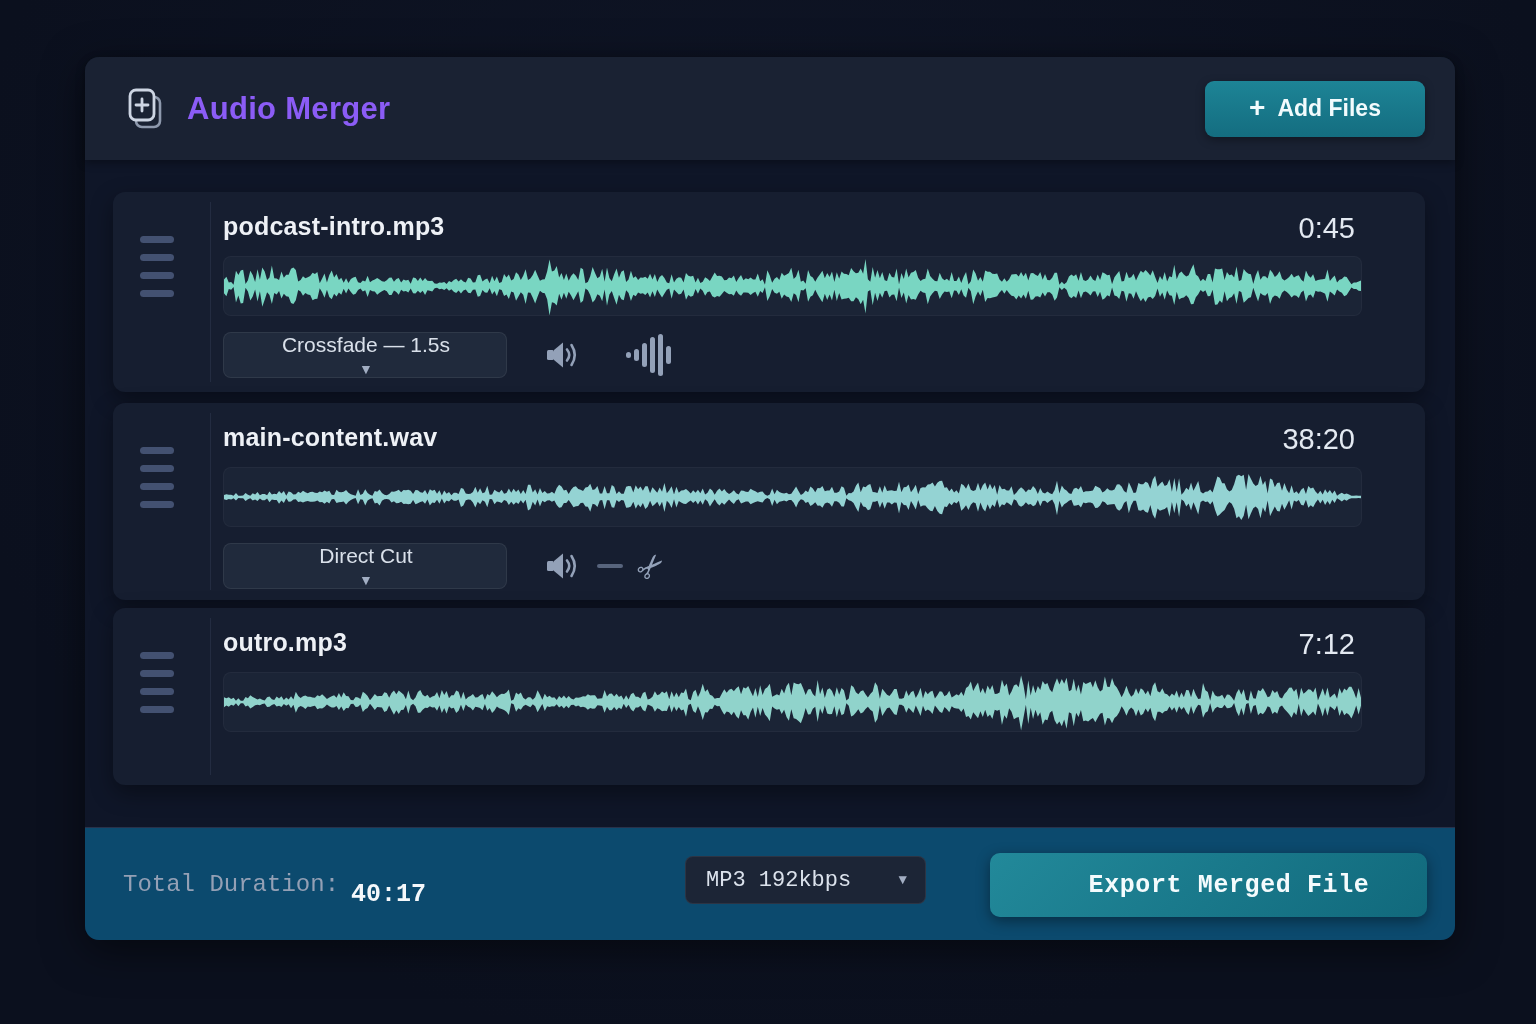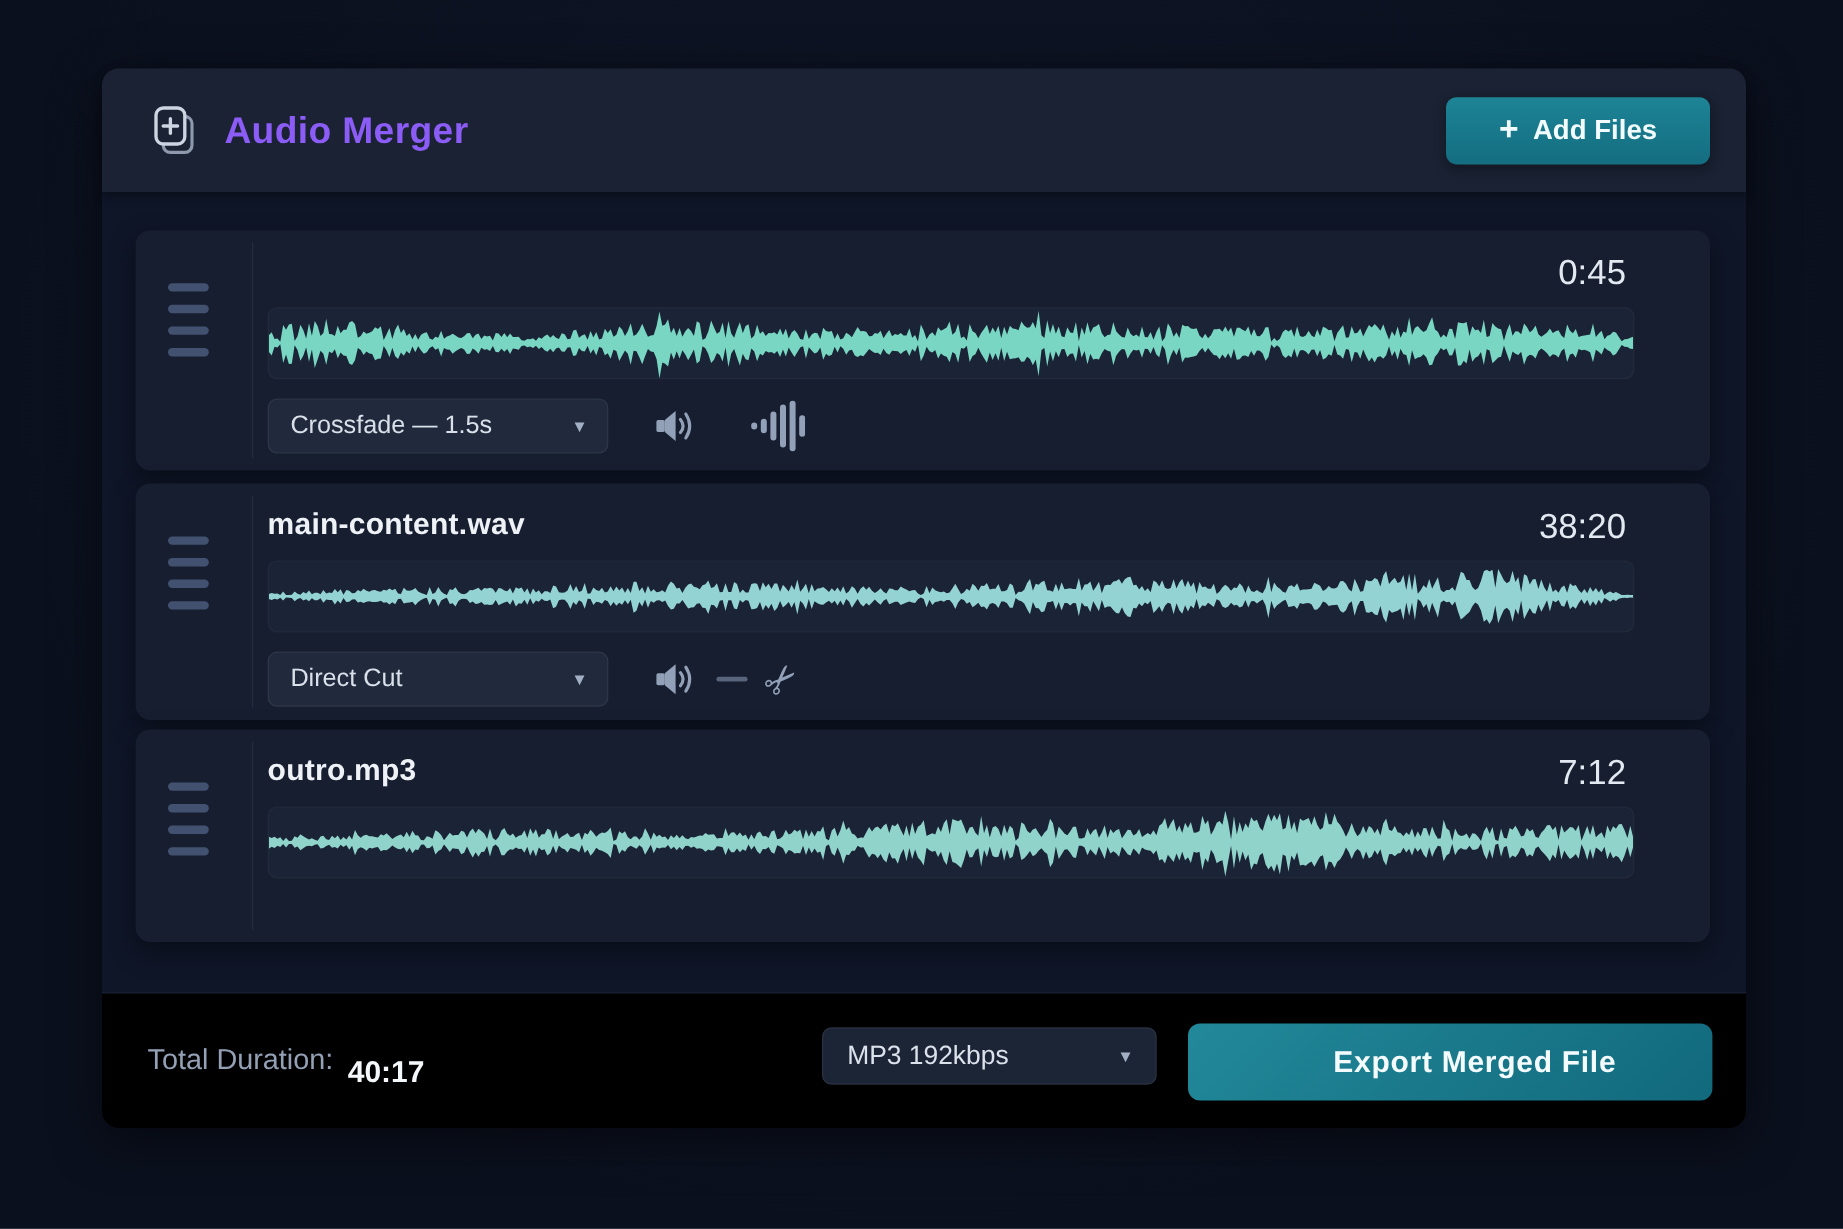--- a/index.html
+++ b/index.html
@@ -69,44 +69,44 @@
   }
   .wavebox svg { display:block; width:100%; height:100%; }
   .controls {
     position:absolute; left:110px; top:140px; height:46px;
     display:flex; align-items:center;
   }
   .dropdown {
     width:284px; height:46px; cursor:pointer;
     background:#202a3c; border:1px solid rgba(255,255,255,.07); border-radius:8px;
     display:flex; align-items:center; justify-content:space-between;
-    padding:0 16px 0 18px; color:#d9e0ea; font-size:21px;
+    padding:0 16px 0 18px; color:#d9e0ea; font-size:21px;flex-direction:column;
   }
   .chevron { font-size:14px; color:#a2aec3; }
   .icon-gap-lg { margin-left:38px; }
   .icon-gap-md { margin-left:44px; }
   .icon-gap-sm { margin-left:16px; }
   .icon-gap-xs { margin-left:14px; }
   .ctl-icon { display:flex; align-items:center; }
   .dash-icon { width:26px; height:4px; border-radius:2px; background:#57647c; }
   .scissors-icon {
     font-family:"DejaVu Sans", sans-serif; font-size:33px; color:#93a1b8;
     display:inline-block; transform:rotate(-45deg); line-height:1;
   }
   
   .panel-footer {
     position:absolute; left:0; right:0; bottom:0; height:113px;
-    background:#000000; border-top:1px solid #28324b;
+    background:#0c4a6e; border-top:1px solid #28324b;
     border-radius:0 0 14px 14px;
-    display:flex; align-items:center; padding:0 28px 0 38px;
+    display:flex; align-items:center; padding:0 28px 0 38px;font-family:Liberation Mono, monospace;
   }
   .total-label { font-size:24px; color:#94a0b5; }
   .total-value { font-size:25px; font-weight:bold; color:#f5f8fb; margin-left:12px;margin-top:20px; }
   .format-dropdown {
-    position:absolute; left:600px; top:28px; width:279px; height:48px; cursor:pointer;
+    position:absolute; left:600px; top:28px; width:241px; height:48px; cursor:pointer;
     background:#1c2536; border:1px solid rgba(255,255,255,.07); border-radius:8px;
     display:flex; align-items:center; justify-content:space-between;
     padding:0 18px 0 20px; color:#dbe2ec; font-size:22px;
   }
   .btn-export {
     position:absolute; right:28px; top:25px; width:437px; height:64px;
     border:none; cursor:pointer; border-radius:10px;
     background:linear-gradient(135deg,#22899a 0%, #11697c 100%);
     color:#f4fbfd; font-size:25px; font-weight:bold; font-family:inherit;
     letter-spacing:.6px;
@@ -134,20 +134,21 @@
   </div>
 
   <div class="card card1">
     <div class="drag-handle">
         <span></span>
         <span></span>
         <span></span>
         <span></span>
       </div>
     <div class="v-divider"></div>
+    <div class="track-title">podcast-intro.mp3</div>
     <div class="track-duration">0:45</div>
     <div class="wavebox">
       <svg viewBox="0 0 1140 60" preserveAspectRatio="none">
           <path d="M0 30 L0.0 23.2 L2.4 20.5 L4.8 26.3 L7.2 25.9 L9.6 28.8 L12.0 14.3 L14.4 18.5 L16.8 13.9 L19.2 13.2 L21.6 28.0 L24.0 24.0 L26.4 14.2 L28.8 18.7 L31.2 25.9 L33.6 12.7 L36.0 23.6 L38.4 10.8 L40.8 15.1 L43.2 23.8 L45.6 21.3 L48.0 8.9 L50.4 22.0 L52.8 22.2 L55.2 23.8 L57.6 14.9 L60.0 21.5 L62.4 18.3 L64.8 18.4 L67.2 12.1 L69.6 10.8 L72.0 13.5 L74.4 25.4 L76.8 23.8 L79.2 20.0 L81.6 21.9 L84.0 20.9 L86.4 19.6 L88.8 16.3 L91.2 17.7 L93.6 15.4 L96.0 27.2 L98.4 22.3 L100.8 17.0 L103.2 26.3 L105.6 18.5 L108.0 13.9 L110.4 21.1 L112.8 17.7 L115.2 23.9 L117.6 21.4 L120.0 26.7 L122.4 22.1 L124.8 27.0 L127.2 22.8 L129.6 21.1 L132.0 20.5 L134.4 26.0 L136.8 27.0 L139.2 24.4 L141.6 25.3 L144.0 19.3 L146.4 26.1 L148.8 24.2 L151.2 23.4 L153.6 21.8 L156.0 23.3 L158.4 25.0 L160.8 25.6 L163.2 24.0 L165.6 21.5 L168.0 21.2 L170.4 25.7 L172.8 22.8 L175.2 21.7 L177.6 26.3 L180.0 23.3 L182.4 24.3 L184.8 23.6 L187.2 27.6 L189.6 21.1 L192.0 21.7 L194.4 24.7 L196.8 21.2 L199.2 24.8 L201.6 21.6 L204.0 24.6 L206.4 24.7 L208.8 24.5 L211.2 27.4 L213.6 27.8 L216.0 26.3 L218.4 26.7 L220.8 25.8 L223.2 27.9 L225.6 24.8 L228.0 26.1 L230.4 23.7 L232.8 22.5 L235.2 25.3 L237.6 22.9 L240.0 25.3 L242.4 26.4 L244.8 21.4 L247.2 22.2 L249.6 26.5 L252.0 26.1 L254.4 19.0 L256.8 18.4 L259.2 25.3 L261.6 23.4 L264.0 22.3 L266.4 27.1 L268.8 19.5 L271.2 25.1 L273.6 20.3 L276.0 26.9 L278.4 25.9 L280.8 17.6 L283.2 21.1 L285.6 18.0 L288.0 24.4 L290.4 22.8 L292.8 15.7 L295.2 18.2 L297.6 23.9 L300.0 19.4 L302.4 12.8 L304.8 23.9 L307.2 22.3 L309.6 18.7 L312.0 13.2 L314.4 19.1 L316.8 24.5 L319.2 23.3 L321.6 22.9 L324.0 15.1 L326.4 2.6 L328.8 15.0 L331.2 13.9 L333.6 9.4 L336.0 21.3 L338.4 16.6 L340.8 23.7 L343.2 17.0 L345.6 24.5 L348.0 19.7 L350.4 16.8 L352.8 19.5 L355.2 23.8 L357.6 11.1 L360.0 12.6 L362.4 27.2 L364.8 25.8 L367.2 20.0 L369.6 10.4 L372.0 16.5 L374.4 21.9 L376.8 20.1 L379.2 12.1 L381.6 25.6 L384.0 10.9 L386.4 21.6 L388.8 25.2 L391.2 17.8 L393.6 11.9 L396.0 21.4 L398.4 15.2 L400.8 13.7 L403.2 25.9 L405.6 23.4 L408.0 14.2 L410.4 21.8 L412.8 19.8 L415.2 23.9 L417.6 21.2 L420.0 21.5 L422.4 20.5 L424.8 22.5 L427.2 17.4 L429.6 23.2 L432.0 17.5 L434.4 25.9 L436.8 20.7 L439.2 18.7 L441.6 21.7 L444.0 26.3 L446.4 27.1 L448.8 17.9 L451.2 26.4 L453.6 22.6 L456.0 21.0 L458.4 21.5 L460.8 26.5 L463.2 16.6 L465.6 19.5 L468.0 20.2 L470.4 19.4 L472.8 26.4 L475.2 21.5 L477.6 26.8 L480.0 25.7 L482.4 21.0 L484.8 22.5 L487.2 24.8 L489.6 20.4 L492.0 16.0 L494.4 19.6 L496.8 19.5 L499.2 20.1 L501.6 24.0 L504.0 23.7 L506.4 21.3 L508.8 21.9 L511.2 19.2 L513.6 25.8 L516.0 21.8 L518.4 18.6 L520.8 24.1 L523.2 22.1 L525.6 23.0 L528.0 21.3 L530.4 23.3 L532.8 23.4 L535.2 17.1 L537.6 25.2 L540.0 22.9 L542.4 28.6 L544.8 13.8 L547.2 19.1 L549.6 26.7 L552.0 22.5 L554.4 20.6 L556.8 23.7 L559.2 16.3 L561.6 19.3 L564.0 18.0 L566.4 16.5 L568.8 11.2 L571.2 22.7 L573.6 20.3 L576.0 13.2 L578.4 25.6 L580.8 24.3 L583.2 27.7 L585.6 13.5 L588.0 19.6 L590.4 21.3 L592.8 25.7 L595.2 21.3 L597.6 17.8 L600.0 14.1 L602.4 22.1 L604.8 16.5 L607.2 20.8 L609.6 14.9 L612.0 25.8 L614.4 15.8 L616.8 22.4 L619.2 14.9 L621.6 17.4 L624.0 17.7 L626.4 18.9 L628.8 11.3 L631.2 14.8 L633.6 16.7 L636.0 16.2 L638.4 11.8 L640.8 17.4 L643.2 2.0 L645.6 23.1 L648.0 25.5 L650.4 10.3 L652.8 21.4 L655.2 13.5 L657.6 21.9 L660.0 15.6 L662.4 24.1 L664.8 24.9 L667.2 16.3 L669.6 20.7 L672.0 21.3 L674.4 11.8 L676.8 28.4 L679.2 16.5 L681.6 22.7 L684.0 12.0 L686.4 21.2 L688.8 16.4 L691.2 15.4 L693.6 13.5 L696.0 21.4 L698.4 24.8 L700.8 22.9 L703.2 22.4 L705.6 12.0 L708.0 19.6 L710.4 22.5 L712.8 24.7 L715.2 25.0 L717.6 16.4 L720.0 21.9 L722.4 24.0 L724.8 22.6 L727.2 24.7 L729.6 15.5 L732.0 24.7 L734.4 24.8 L736.8 20.3 L739.2 27.0 L741.6 20.4 L744.0 15.5 L746.4 28.4 L748.8 25.1 L751.2 12.9 L753.6 17.0 L756.0 24.5 L758.4 20.6 L760.8 25.5 L763.2 14.0 L765.6 15.3 L768.0 15.2 L770.4 17.3 L772.8 17.7 L775.2 17.1 L777.6 23.3 L780.0 25.7 L782.4 21.9 L784.8 25.7 L787.2 23.1 L789.6 18.0 L792.0 17.9 L794.4 17.5 L796.8 20.1 L799.2 15.5 L801.6 20.2 L804.0 16.4 L806.4 24.4 L808.8 16.7 L811.2 16.6 L813.6 18.4 L816.0 19.7 L818.4 15.5 L820.8 23.5 L823.2 17.7 L825.6 23.7 L828.0 24.1 L830.4 21.4 L832.8 16.2 L835.2 16.3 L837.6 28.8 L840.0 25.5 L842.4 28.2 L844.8 26.2 L847.2 20.3 L849.6 18.2 L852.0 20.0 L854.4 17.9 L856.8 24.6 L859.2 15.6 L861.6 23.7 L864.0 24.7 L866.4 23.3 L868.8 19.2 L871.2 23.3 L873.6 24.9 L876.0 18.1 L878.4 23.9 L880.8 15.8 L883.2 17.0 L885.6 18.8 L888.0 18.4 L890.4 28.3 L892.8 20.9 L895.2 17.7 L897.6 14.6 L900.0 25.3 L902.4 24.8 L904.8 15.3 L907.2 21.7 L909.6 21.0 L912.0 17.4 L914.4 24.3 L916.8 19.0 L919.2 14.3 L921.6 16.4 L924.0 13.5 L926.4 16.0 L928.8 19.2 L931.2 13.7 L933.6 20.7 L936.0 27.0 L938.4 19.6 L940.8 23.7 L943.2 15.5 L945.6 25.3 L948.0 20.0 L950.4 20.9 L952.8 7.9 L955.2 23.0 L957.6 17.0 L960.0 15.1 L962.4 18.2 L964.8 20.3 L967.2 18.8 L969.6 12.7 L972.0 7.6 L974.4 18.2 L976.8 20.2 L979.2 25.2 L981.6 22.6 L984.0 24.9 L986.4 17.6 L988.8 17.7 L991.2 26.3 L993.6 12.0 L996.0 12.6 L998.4 12.7 L1000.8 11.8 L1003.2 23.9 L1005.6 15.4 L1008.0 18.8 L1010.4 18.1 L1012.8 21.1 L1015.2 9.8 L1017.6 24.7 L1020.0 23.9 L1022.4 12.5 L1024.8 15.6 L1027.2 17.4 L1029.6 17.9 L1032.0 27.9 L1034.4 19.2 L1036.8 13.4 L1039.2 23.6 L1041.6 19.8 L1044.0 20.0 L1046.4 22.2 L1048.8 13.1 L1051.2 16.1 L1053.6 20.6 L1056.0 18.6 L1058.4 14.7 L1060.8 22.3 L1063.2 24.4 L1065.6 22.8 L1068.0 20.7 L1070.4 17.4 L1072.8 21.3 L1075.2 19.6 L1077.6 18.9 L1080.0 23.4 L1082.4 25.5 L1084.8 13.9 L1087.2 19.2 L1089.6 21.4 L1092.0 17.8 L1094.4 24.7 L1096.8 23.9 L1099.2 23.3 L1101.6 22.9 L1104.0 22.5 L1106.4 13.0 L1108.8 24.7 L1111.2 21.6 L1113.6 19.2 L1116.0 26.5 L1118.4 23.6 L1120.8 22.8 L1123.2 20.2 L1125.6 20.8 L1128.0 24.6 L1130.4 28.3 L1132.8 26.5 L1135.2 26.4 L1137.6 25.4 L1140.0 24.4 L1140 30 L1140.0 35.1 L1137.6 34.8 L1135.2 33.2 L1132.8 33.0 L1130.4 31.6 L1128.0 35.5 L1125.6 39.3 L1123.2 40.7 L1120.8 37.1 L1118.4 35.8 L1116.0 33.6 L1113.6 39.7 L1111.2 37.4 L1108.8 35.6 L1106.4 46.4 L1104.0 37.9 L1101.6 36.6 L1099.2 35.6 L1096.8 36.0 L1094.4 34.9 L1092.0 42.5 L1089.6 38.8 L1087.2 39.8 L1084.8 46.1 L1082.4 34.6 L1080.0 36.7 L1077.6 42.4 L1075.2 40.1 L1072.8 39.5 L1070.4 41.8 L1068.0 38.6 L1065.6 36.3 L1063.2 34.6 L1060.8 36.9 L1058.4 43.1 L1056.0 40.5 L1053.6 39.9 L1051.2 42.0 L1048.8 48.5 L1046.4 37.3 L1044.0 40.2 L1041.6 39.2 L1039.2 37.2 L1036.8 46.0 L1034.4 39.1 L1032.0 31.9 L1029.6 41.7 L1027.2 42.4 L1024.8 44.9 L1022.4 47.3 L1020.0 36.3 L1017.6 35.3 L1015.2 48.7 L1012.8 37.6 L1010.4 41.3 L1008.0 42.5 L1005.6 45.9 L1003.2 35.5 L1000.8 47.6 L998.4 45.1 L996.0 49.2 L993.6 49.3 L991.2 33.9 L988.8 40.3 L986.4 40.5 L984.0 34.5 L981.6 36.1 L979.2 34.1 L976.8 38.6 L974.4 41.6 L972.0 48.5 L969.6 49.0 L967.2 42.4 L964.8 39.5 L962.4 41.8 L960.0 42.3 L957.6 43.9 L955.2 36.0 L952.8 49.7 L950.4 40.1 L948.0 39.6 L945.6 34.7 L943.2 44.3 L940.8 36.8 L938.4 41.2 L936.0 32.6 L933.6 40.3 L931.2 43.5 L928.8 41.2 L926.4 42.0 L924.0 46.6 L921.6 42.3 L919.2 45.7 L916.8 41.0 L914.4 35.5 L912.0 43.3 L909.6 38.0 L907.2 37.5 L904.8 46.4 L902.4 35.7 L900.0 35.0 L897.6 43.4 L895.2 40.6 L892.8 39.8 L890.4 31.5 L888.0 40.9 L885.6 39.6 L883.2 42.7 L880.8 44.1 L878.4 35.9 L876.0 41.3 L873.6 35.4 L871.2 35.7 L868.8 39.8 L866.4 37.2 L864.0 35.8 L861.6 36.4 L859.2 42.6 L856.8 34.6 L854.4 42.3 L852.0 40.4 L849.6 42.7 L847.2 40.7 L844.8 33.9 L842.4 31.7 L840.0 34.1 L837.6 31.2 L835.2 41.8 L832.8 45.2 L830.4 38.8 L828.0 36.5 L825.6 36.4 L823.2 40.8 L820.8 36.8 L818.4 41.9 L816.0 40.6 L813.6 40.9 L811.2 43.9 L808.8 44.2 L806.4 34.8 L804.0 43.3 L801.6 38.7 L799.2 42.9 L796.8 39.7 L794.4 43.9 L792.0 40.6 L789.6 40.2 L787.2 37.4 L784.8 34.2 L782.4 38.1 L780.0 34.1 L777.6 36.8 L775.2 40.6 L772.8 41.5 L770.4 41.8 L768.0 42.6 L765.6 42.3 L763.2 46.6 L760.8 33.9 L758.4 40.3 L756.0 35.7 L753.6 40.9 L751.2 48.8 L748.8 35.4 L746.4 31.7 L744.0 42.2 L741.6 39.8 L739.2 33.3 L736.8 39.2 L734.4 35.0 L732.0 34.7 L729.6 42.6 L727.2 35.6 L724.8 36.3 L722.4 35.7 L720.0 38.8 L717.6 43.4 L715.2 35.4 L712.8 34.9 L710.4 37.4 L708.0 40.8 L705.6 49.0 L703.2 37.2 L700.8 36.6 L698.4 34.9 L696.0 38.7 L693.6 44.1 L691.2 43.4 L688.8 44.0 L686.4 39.2 L684.0 48.2 L681.6 36.7 L679.2 42.4 L676.8 31.6 L674.4 45.8 L672.0 38.9 L669.6 39.0 L667.2 41.9 L664.8 34.9 L662.4 35.2 L660.0 42.1 L657.6 36.9 L655.2 45.5 L652.8 37.1 L650.4 50.0 L648.0 34.1 L645.6 35.8 L643.2 58.4 L640.8 44.1 L638.4 49.0 L636.0 43.7 L633.6 41.7 L631.2 45.8 L628.8 45.9 L626.4 42.1 L624.0 43.0 L621.6 43.2 L619.2 43.9 L616.8 37.3 L614.4 45.4 L612.0 33.9 L609.6 45.1 L607.2 38.7 L604.8 44.4 L602.4 38.1 L600.0 46.8 L597.6 43.0 L595.2 38.9 L592.8 33.9 L590.4 39.6 L588.0 41.1 L585.6 46.3 L583.2 32.2 L580.8 34.7 L578.4 34.1 L576.0 46.9 L573.6 39.4 L571.2 37.5 L568.8 46.5 L566.4 41.7 L564.0 40.9 L561.6 38.8 L559.2 43.1 L556.8 35.9 L554.4 38.1 L552.0 37.0 L549.6 33.1 L547.2 40.5 L544.8 45.5 L542.4 31.3 L540.0 37.3 L537.6 35.1 L535.2 41.0 L532.8 35.9 L530.4 37.2 L528.0 39.4 L525.6 36.9 L523.2 36.7 L520.8 36.6 L518.4 40.0 L516.0 38.4 L513.6 34.7 L511.2 40.1 L508.8 38.2 L506.4 38.5 L504.0 36.9 L501.6 35.1 L499.2 38.3 L496.8 41.2 L494.4 40.3 L492.0 41.9 L489.6 40.6 L487.2 35.6 L484.8 36.2 L482.4 40.0 L480.0 34.8 L477.6 32.6 L475.2 38.1 L472.8 33.1 L470.4 40.0 L468.0 41.0 L465.6 39.2 L463.2 44.3 L460.8 33.7 L458.4 37.9 L456.0 38.8 L453.6 36.3 L451.2 33.5 L448.8 43.2 L446.4 32.7 L444.0 33.8 L441.6 37.8 L439.2 41.8 L436.8 38.1 L434.4 33.7 L432.0 41.5 L429.6 35.5 L427.2 41.9 L424.8 36.8 L422.4 39.2 L420.0 37.6 L417.6 38.1 L415.2 36.8 L412.8 40.5 L410.4 39.1 L408.0 45.6 L405.6 37.2 L403.2 34.5 L400.8 44.7 L398.4 43.8 L396.0 39.0 L393.6 49.3 L391.2 42.3 L388.8 35.1 L386.4 38.9 L384.0 50.5 L381.6 33.6 L379.2 45.7 L376.8 40.1 L374.4 38.5 L372.0 44.3 L369.6 47.1 L367.2 39.4 L364.8 34.3 L362.4 32.6 L360.0 45.3 L357.6 47.5 L355.2 35.5 L352.8 40.2 L350.4 44.7 L348.0 39.8 L345.6 36.0 L343.2 43.1 L340.8 37.0 L338.4 44.1 L336.0 38.0 L333.6 50.1 L331.2 47.7 L328.8 46.7 L326.4 60.5 L324.0 43.6 L321.6 37.6 L319.2 37.1 L316.8 34.9 L314.4 41.2 L312.0 48.1 L309.6 42.2 L307.2 36.9 L304.8 36.6 L302.4 48.5 L300.0 39.1 L297.6 36.4 L295.2 40.9 L292.8 45.3 L290.4 36.7 L288.0 35.7 L285.6 43.4 L283.2 38.7 L280.8 40.3 L278.4 34.1 L276.0 33.3 L273.6 40.6 L271.2 35.3 L268.8 38.8 L266.4 32.4 L264.0 37.1 L261.6 36.7 L259.2 34.1 L256.8 40.3 L254.4 41.1 L252.0 33.5 L249.6 33.8 L247.2 37.4 L244.8 37.1 L242.4 33.7 L240.0 34.6 L237.6 37.8 L235.2 34.7 L232.8 37.3 L230.4 36.0 L228.0 33.3 L225.6 34.9 L223.2 32.2 L220.8 34.1 L218.4 32.9 L216.0 33.4 L213.6 31.9 L211.2 32.4 L208.8 35.6 L206.4 35.0 L204.0 34.5 L201.6 39.3 L199.2 35.0 L196.8 37.3 L194.4 34.8 L192.0 37.8 L189.6 37.6 L187.2 32.5 L184.8 36.7 L182.4 35.3 L180.0 35.6 L177.6 34.0 L175.2 39.0 L172.8 36.2 L170.4 34.6 L168.0 39.2 L165.6 39.4 L163.2 35.4 L160.8 34.2 L158.4 35.4 L156.0 37.0 L153.6 39.1 L151.2 35.6 L148.8 35.4 L146.4 34.2 L144.0 41.4 L141.6 34.4 L139.2 35.6 L136.8 32.7 L134.4 34.1 L132.0 37.9 L129.6 39.1 L127.2 36.3 L124.8 32.6 L122.4 37.7 L120.0 32.8 L117.6 39.0 L115.2 36.7 L112.8 40.9 L110.4 38.1 L108.0 43.7 L105.6 41.3 L103.2 34.0 L100.8 42.1 L98.4 36.4 L96.0 32.4 L93.6 43.2 L91.2 43.4 L88.8 44.8 L86.4 39.4 L84.0 38.9 L81.6 37.2 L79.2 40.1 L76.8 35.8 L74.4 34.2 L72.0 44.7 L69.6 48.7 L67.2 47.6 L64.8 41.0 L62.4 40.5 L60.0 38.1 L57.6 42.9 L55.2 35.3 L52.8 38.7 L50.4 37.2 L48.0 48.6 L45.6 39.2 L43.2 36.5 L40.8 44.1 L38.4 51.4 L36.0 35.5 L33.6 46.0 L31.2 33.5 L28.8 40.8 L26.4 45.1 L24.0 35.8 L21.6 31.7 L19.2 47.7 L16.8 48.0 L14.4 39.8 L12.0 47.1 L9.6 31.0 L7.2 33.8 L4.8 33.1 L2.4 40.5 L0.0 37.4 Z" fill="#79d6c2"></path>
         </svg>
     </div>
     <div class="controls">
       <div class="dropdown">
         <span>Crossfade — 1.5s</span>
         <span class="chevron">▼</span>

